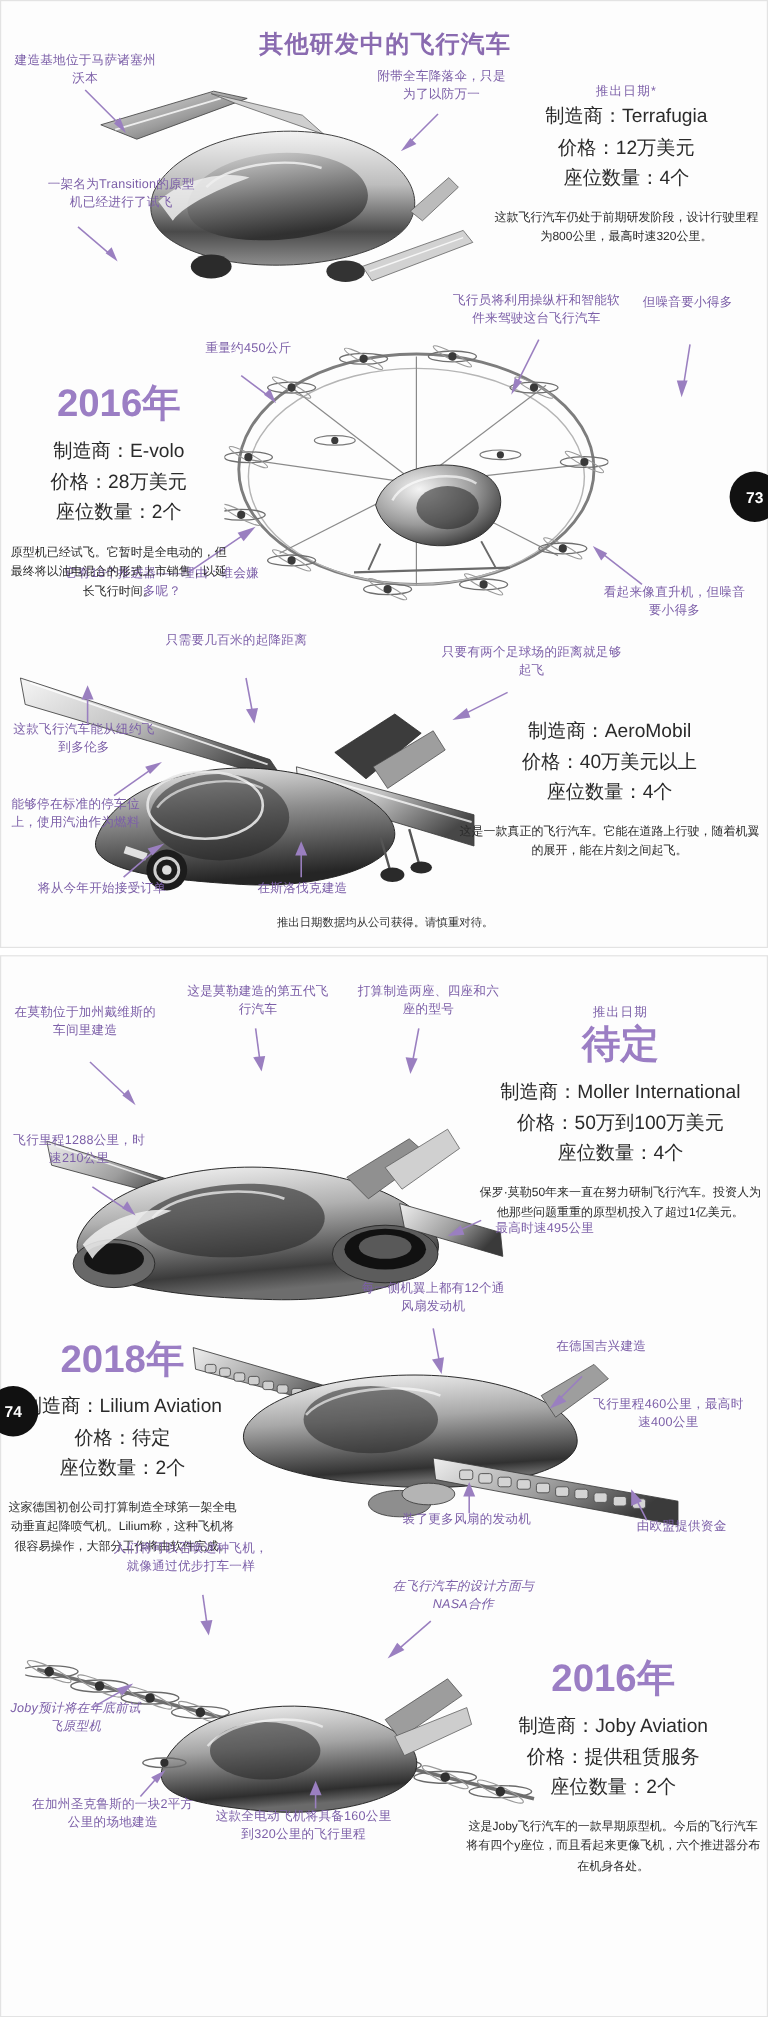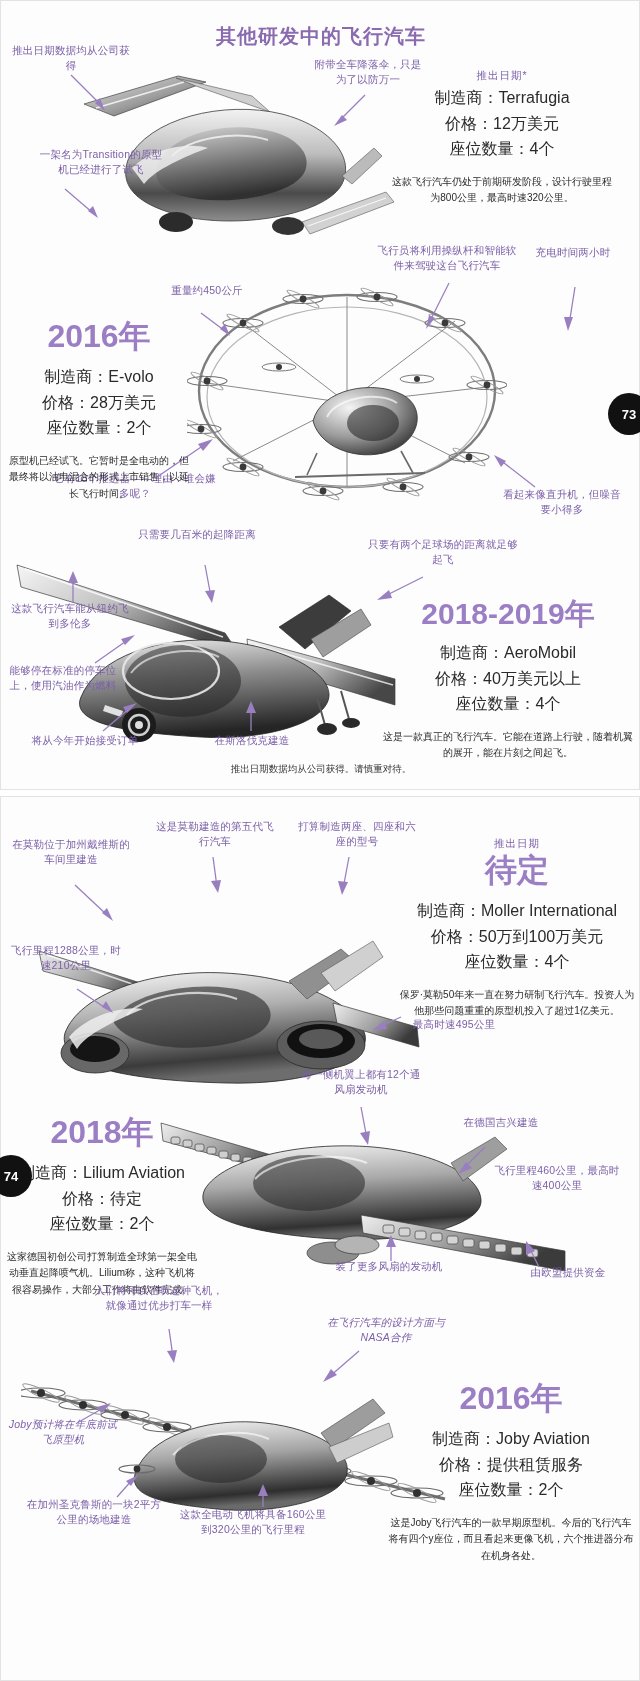--- a/index.html
+++ b/index.html
@@ -163,39 +163,39 @@
         <path d="M246 166 L330 136 L338 146 L254 178 Z" fill="#d2d2d2" stroke="#555" stroke-width="0.6"></path>
         <path d="M252 170 L330 142" stroke="#fff" stroke-width="1.2" opacity="0.8"></path>
 
         <ellipse cx="120" cy="166" rx="17" ry="10" fill="#2b2b2b"></ellipse>
         <ellipse cx="232" cy="170" rx="16" ry="9" fill="#333"></ellipse>
 
         <path d="M286 120 L318 92 L326 100 L296 128 Z" fill="#bbb" stroke="#555" stroke-width="0.6"></path>
       </svg>
     </div>
 
-    <div class="callout c" id="t-c1" style="top:42px; left:10px; width:120px;">推出日期数据均从公司获得</div>
+    <div class="callout c" id="t-c1" style="top:42px; left:10px; width:120px;">建造基地位于马萨诸塞州沃本</div>
     <svg class="arrow" style="top:70px; left:66px;" width="50" height="48">
       <line x1="4" y1="4" x2="34" y2="34"></line>
       <polygon points="38,40 28,32 33,27"></polygon>
     </svg>
 
     <div class="callout c" id="t-c2" style="top:146px; left:6px; width:124px;margin-left:32px;">一架名为Transition的原型机已经进行了试飞</div>
     <svg class="arrow" style="top:186px; left:62px;" width="50" height="40">
       <line x1="2" y1="2" x2="30" y2="26"></line>
       <polygon points="35,31 25,24 30,19"></polygon>
     </svg>
 
     <div class="callout c" id="t-c3" style="top:56px; left:310px; width:114px;">附带全车降落伞，只是为了以防万一</div>
     <svg class="arrow" style="top:92px; left:330px;" width="46" height="44">
       <line x1="34" y1="2" x2="8" y2="28"></line>
       <polygon points="3,33 11,22 16,27"></polygon>
     </svg>
 
-    <div class="spec-block" id="spec-terrafugia" style="top:68px; left:388px; width:226px;">
+    <div class="spec-block" id="spec-terrafugia" style="top:68px; left:408px; width:226px;">
       <div class="spec-label">推出日期*</div>
       <div class="spec-line">制造商：Terrafugia</div>
       <div class="spec-line">价格：12万美元</div>
       <div class="spec-line">座位数量：4个</div>
       <div class="spec-desc">这款飞行汽车仍处于前期研发阶段，设计行驶里程为800公里，最高时速320公里。</div>
     </div>
 
     <div class="art" style="top:270px; left:186px;">
       <svg width="320" height="250" viewBox="0 0 320 250">
         <defs>
@@ -301,21 +301,21 @@
       <line x1="2" y1="2" x2="26" y2="20"></line>
       <polygon points="31,25 21,18 26,13"></polygon>
     </svg>
 
     <div class="callout c" id="e-c2" style="top:242px; left:372px; width:148px;">飞行员将利用操纵杆和智能软件来驾驶这台飞行汽车</div>
     <svg class="arrow" style="top:280px; left:420px;" width="40" height="58">
       <line x1="28" y1="2" x2="8" y2="42"></line>
       <polygon points="5,48 8,34 14,37"></polygon>
     </svg>
 
-    <div class="callout c" id="e-c3" style="top:244px; left:524px; width:96px;">充电时间两小时</div>
+    <div class="callout c" id="e-c3" style="top:244px; left:524px; width:96px;">但噪音要小得多</div>
     <svg class="arrow" style="top:284px; left:556px;" width="34" height="56">
       <line x1="18" y1="2" x2="12" y2="40"></line>
       <polygon points="11,46 7,32 16,32"></polygon>
     </svg>
 
     <div class="callout c" id="e-c4" style="top:470px; left:52px; width:164px;">它有18个推进器——理由：谁会嫌多呢？</div>
     <svg class="arrow" style="top:438px; left:150px;" width="64" height="44">
       <line x1="6" y1="38" x2="56" y2="4"></line>
       <polygon points="62,0 52,12 47,5"></polygon>
     </svg>
@@ -407,21 +407,20 @@
       <polygon points="36,2 26,12 22,6"></polygon>
     </svg>
 
     <div class="callout c" id="a-c6" style="top:732px; left:196px; width:110px;">在斯洛伐克建造</div>
     <svg class="arrow" style="top:698px; left:236px;" width="30" height="34">
       <line x1="14" y1="32" x2="14" y2="8"></line>
       <polygon points="14,2 9,14 19,14"></polygon>
     </svg>
 
     <div class="spec-block" id="spec-aeromobil" style="top:596px; left:380px; width:254px;">
-      <div class="spec-year small">2018-2019年</div>
       <div class="spec-line">制造商：AeroMobil</div>
       <div class="spec-line">价格：40万美元以上</div>
       <div class="spec-line">座位数量：4个</div>
       <div class="spec-desc">这是一款真正的飞行汽车。它能在道路上行驶，随着机翼的展开，能在片刻之间起飞。</div>
     </div>
 
     <div class="footnote" style="top:762px;">推出日期数据均从公司获得。请慎重对待。</div>
   </div>
 
   <div class="panel" id="panel-2">

